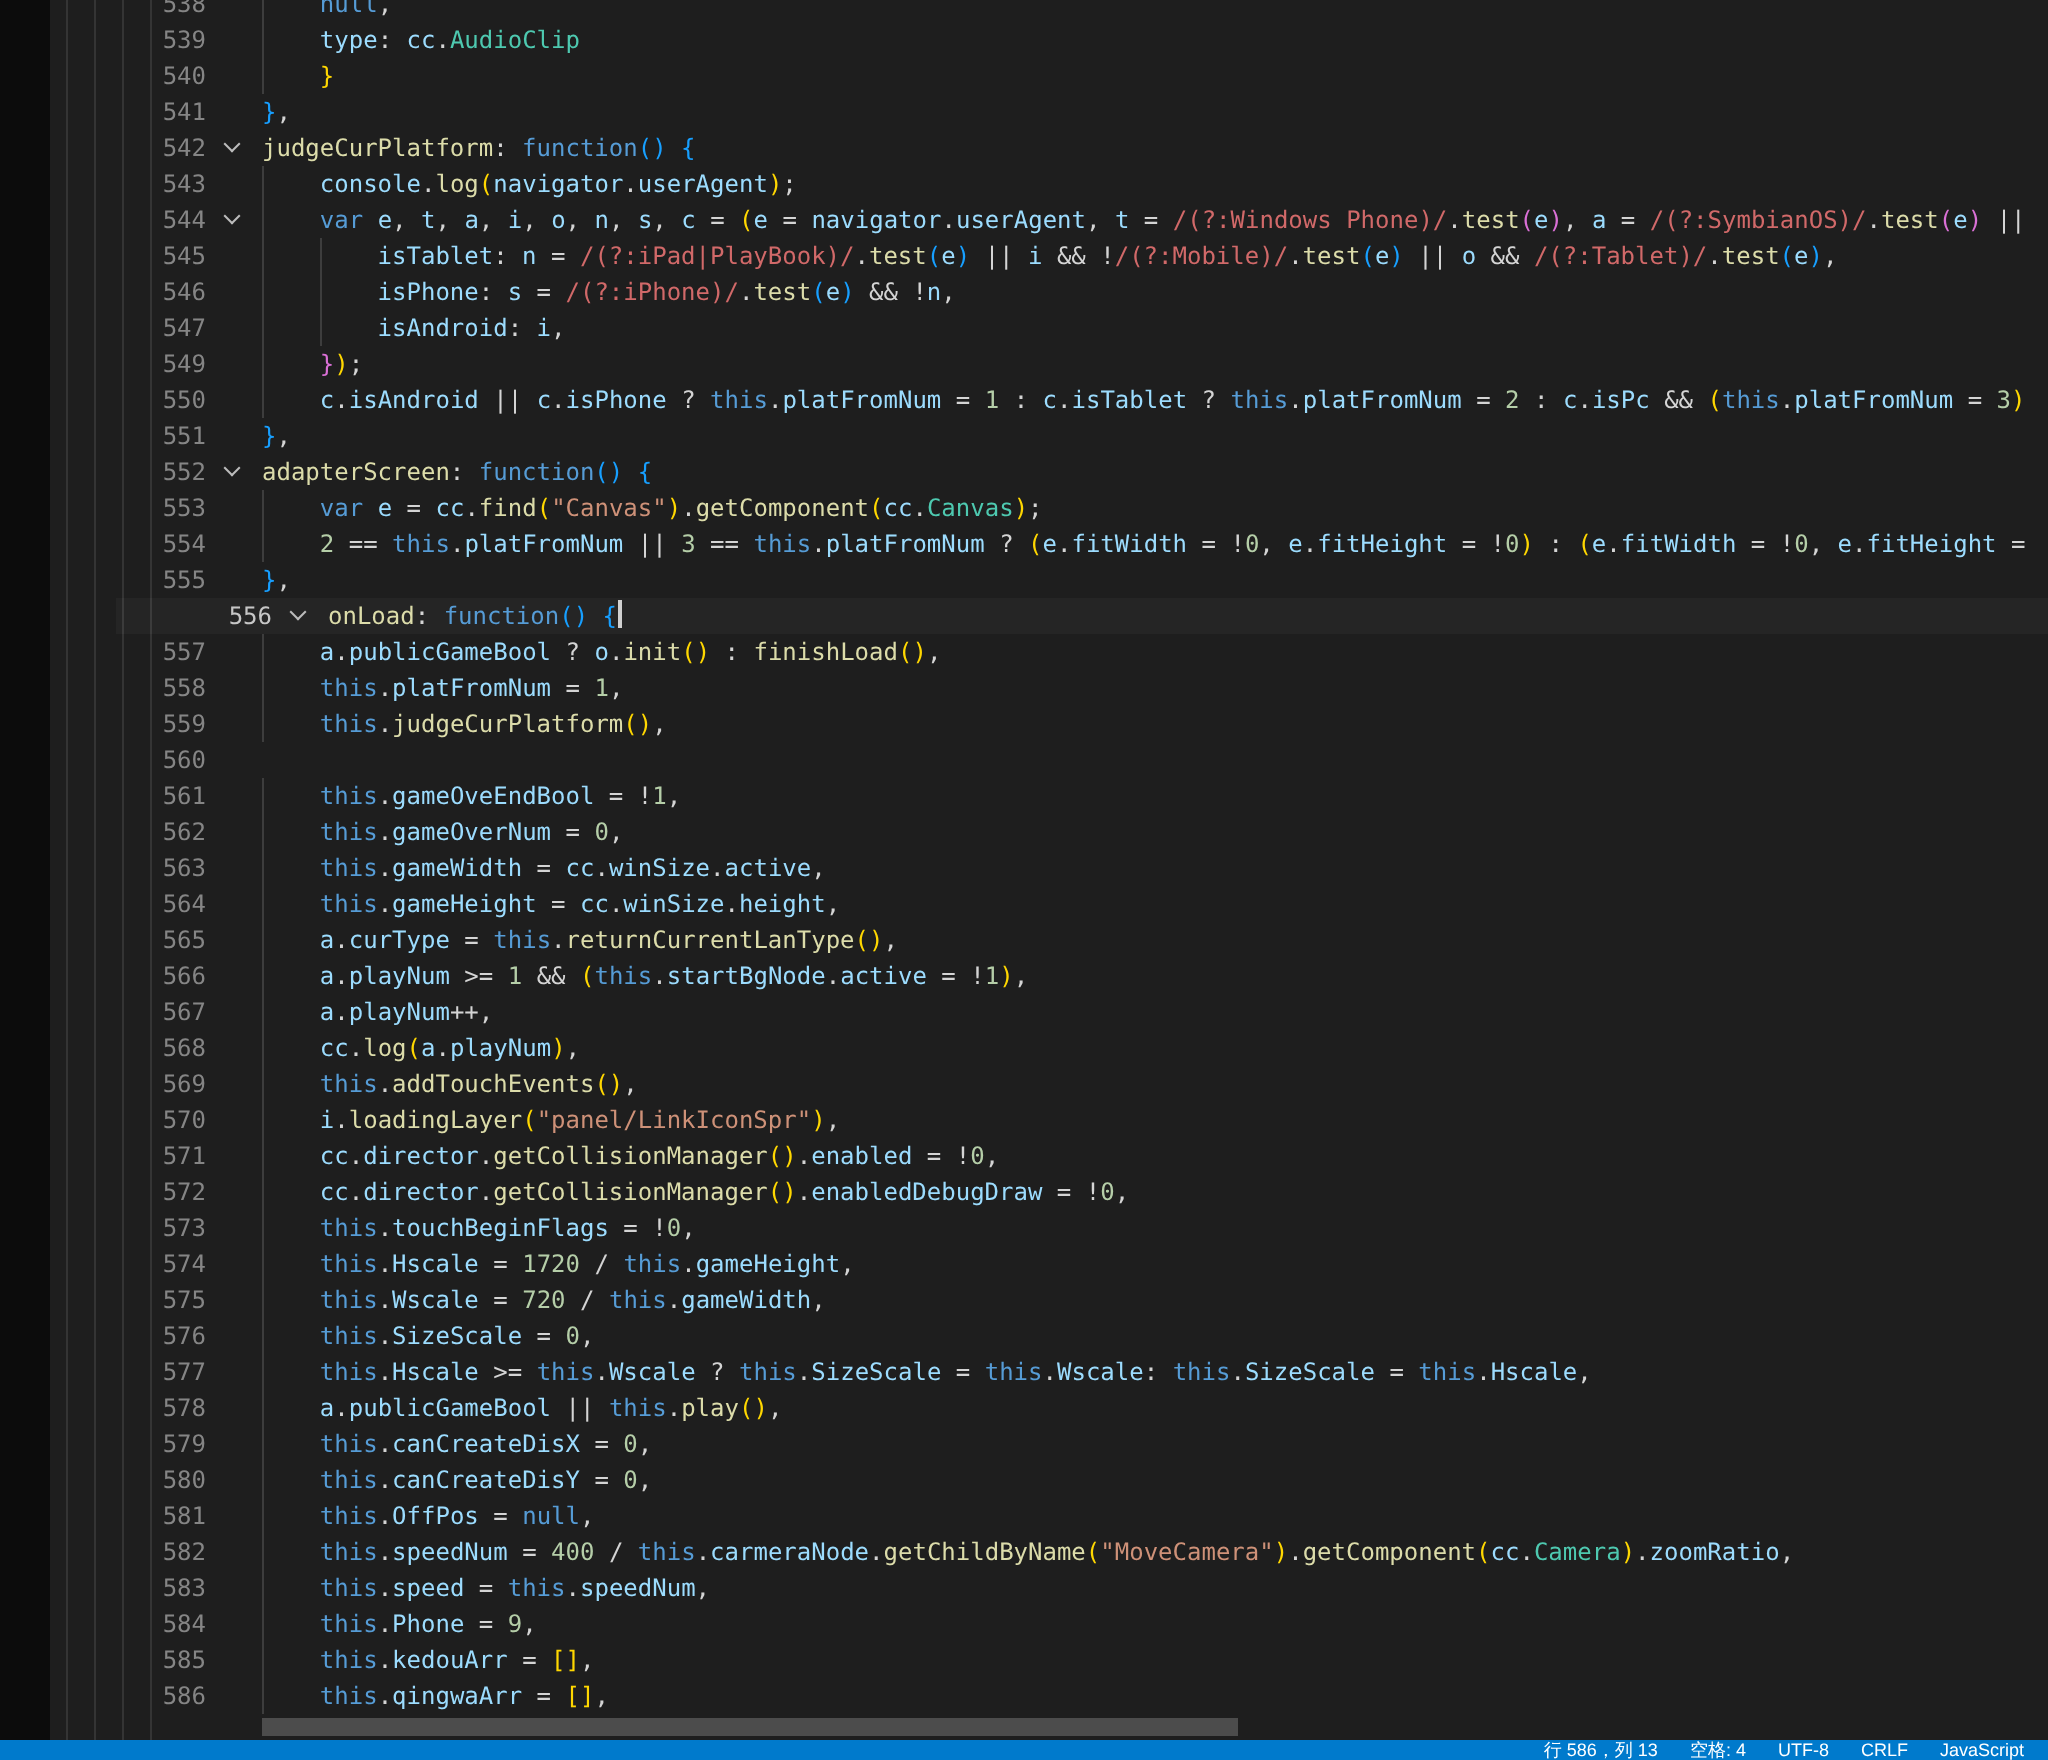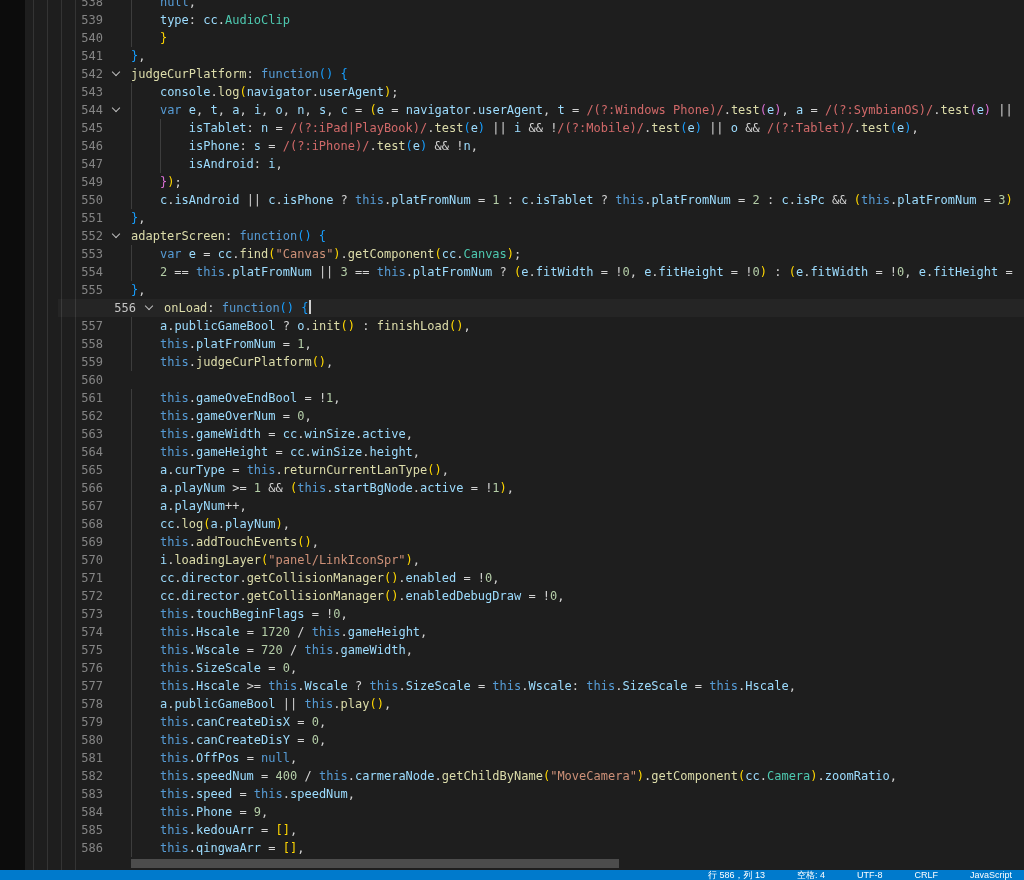--- a/index.html
+++ b/index.html
@@ -37,21 +37,21 @@
   .t-re{ color:#d16969; }
   .t-op{ color:#d4d4d4; }
   .t-cls{ color:#4ec9b0; }
   .t-b0{ color:#ffd700; }
   .t-b1{ color:#da70d6; }
   .t-b2{ color:#179fff; }
   .hscroll{ position:absolute; left:131px; bottom:12px; width:488px; height:9px;
             background:rgba(121,121,121,0.5); z-index:3; }
   .status-bar{ position:absolute; left:0; right:0; bottom:0; height:10px; background:#007acc;
                z-index:5; display:flex; justify-content:flex-end; }
-  .status-right{ display:flex; gap:32px; padding-right:12px; color:#ffffff;
+  .status-right{ display:flex; gap:16px; padding-right:12px; color:#ffffff;
                  font-family:"Liberation Sans", sans-serif; font-size:9px; line-height:10px; }
 </style>
 </head>
 <body>
 
 <div class="screen">
   <div class="gutter-decor">
     <i></i>
     <i></i>
     <i></i>

